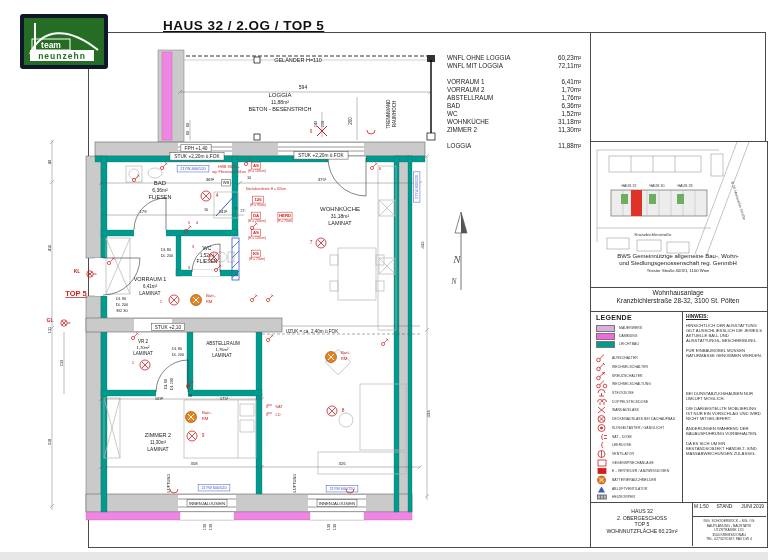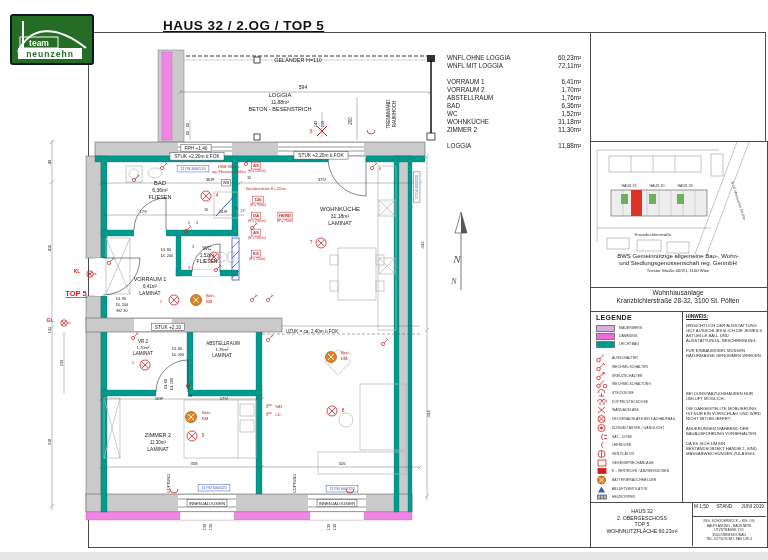--- a/index.html
+++ b/index.html
@@ -3,21 +3,21 @@
 <meta charset="utf-8">
 <style>
   html,body{margin:0;padding:0;background:#fff;width:768px;height:560px;overflow:hidden;
     font-family:"Liberation Sans",sans-serif;-webkit-font-smoothing:antialiased;}
   .abs{position:absolute;}
   #stage{position:absolute;left:0;top:0;width:768px;height:560px;background:#fff;}
   .sheet-border{border:1px solid #4a4a4a;}
   .t{position:absolute;white-space:nowrap;color:#222;text-align:right;}
   #title{left:163px;top:18px;font-size:13.5px;font-weight:bold;text-decoration:underline;letter-spacing:.5px;color:#111;}
   
-  #logo{left:10px;top:14px;width:80px;height:47px;background:#256d24;border:2px solid #0f172a;border-radius:3px;}
+  #logo{left:20px;top:14px;width:80px;height:47px;background:#256d24;border:4px solid #0f172a;border-radius:3px;}
   
   #room-list{left:447px;top:54px;width:134px;font-size:6.3px;line-height:8px;color:#222;}
   .rl-row{display:flex;justify-content:space-between;}
   .rl-gap{margin-bottom:8px;}
   
   .panel-box{position:absolute;background:#fff;border:1px solid #4a4a4a;}
   #bws{left:592px;top:253px;width:172px;font-size:6px;line-height:7.2px;text-align:center;color:#222;}
   #bws .small{font-size:4.2px;}
   #project{left:592px;top:289px;width:172px;font-size:6.6px;line-height:8px;text-align:center;color:#222;}
   #legend-col{left:596px;top:314px;width:82px;}

